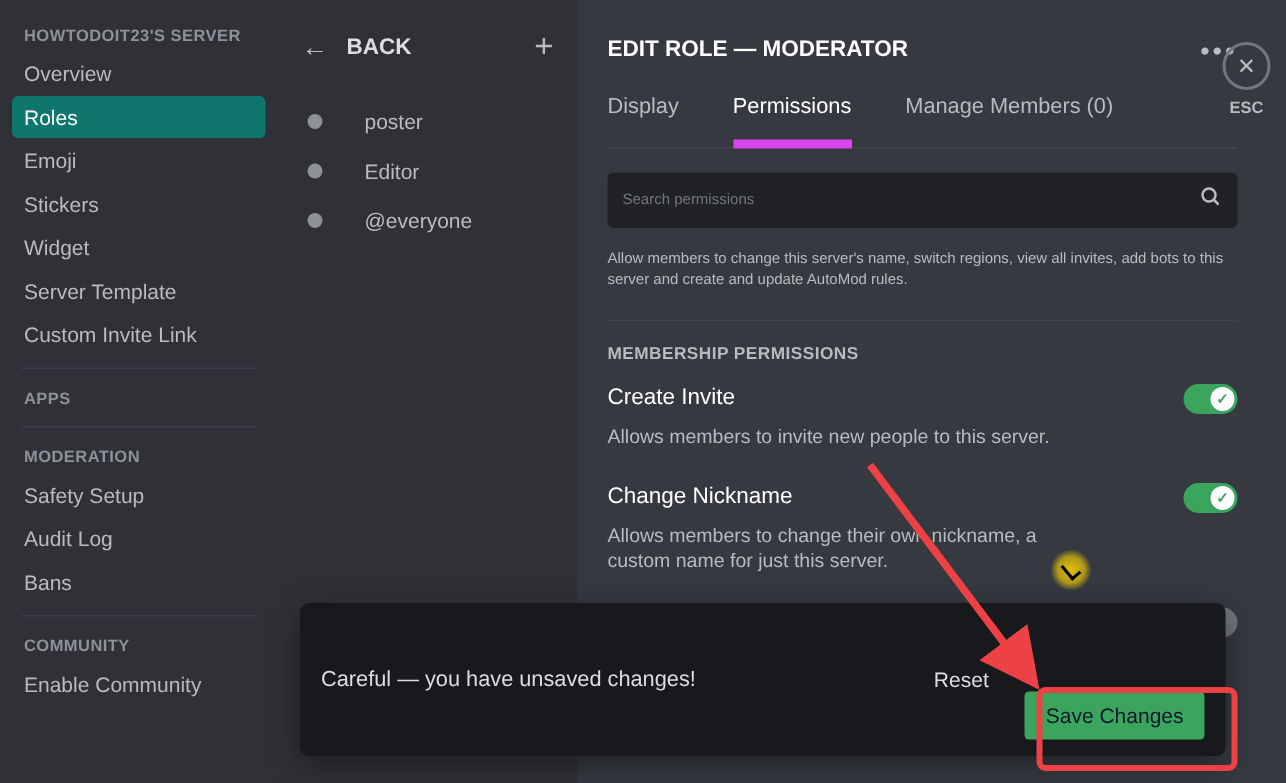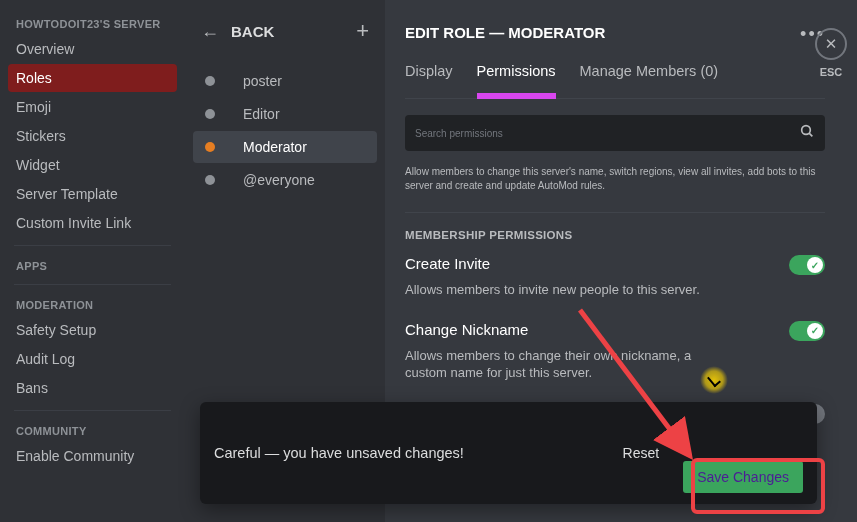--- a/index.html
+++ b/index.html
@@ -30,21 +30,21 @@
 .sb1-item {
   padding: 6px 8px;
   color: #b9bbbe;
   border-radius: 4px;
   margin: 1px 0;
   display: flex;
   align-items: center;
   justify-content: flex-start;
   cursor: pointer;
 }
-.sb1-item.active { background: #7f1d1d; color: #fff; }
+.sb1-item.active { background: #0f766e; color: #fff; }
 .sb1-sep { height: 1px; background: #3b3e45; margin: 8px 6px; }
 .badge-new {
   background: #ed4245; color: #fff; font-size: 10px;
   font-weight: 700; padding: 2px 6px; border-radius: 8px;
 }
 
 .sidebar2 {
   width: 200px;
   background: #2f3136;
   padding: 18px 8px 12px 8px;
@@ -64,21 +64,21 @@
 
 .main {
   flex: 1;
   background: #36393f;
   padding: 24px 32px 0 20px;
   position: relative;
   overflow: hidden;
 }
 .main-title { color: #fff; font-weight: 700; font-size: 15px; text-transform: uppercase; }
 .kebab { position: absolute; top: 24px; right: 32px; color: #b9bbbe; cursor: pointer; font-size: 18px; letter-spacing: 2px; }
-.tabs { display: flex; gap: 24px; margin-top: 22px; border-bottom: 1px solid #40444b; }
+.tabs { display: flex; gap: 36px; margin-top: 22px; border-bottom: 1px solid #40444b; }
 .tab { color: #b9bbbe; padding: 0 0 14px 0; cursor: pointer; font-size: 14.5px; }
 .tab.active { color: #fff; border-bottom: 6px solid #d946ef; margin-bottom: -1px; }
 .perm-search {
   margin-top: 16px; display: flex; align-items: center;
   background: #202225; border-radius: 4px; padding: 8px 10px;
 }
 .perm-search input {
   flex: 1; background: transparent; border: none; outline: none;
   color: #dcddde; font-size: 10px;
 }
@@ -119,21 +119,21 @@
 .toast {
   position: absolute; left: 200px; right: 40px; bottom: 18px;
   background: #18191c; border-radius: 6px; padding: 11px 14px;
   display: flex; align-items: center; gap: 12px;
   box-shadow: 0 6px 20px rgba(0,0,0,.4);
   z-index: 10;
 }
 .toast-msg { flex: 1; color: #dcddde; font-size: 14.5px; }
 .toast-reset { color: #dcddde; background: none; border: none; cursor: pointer; font-size: 14px; padding: 8px 12px; }
 .toast-save {
-  background: #3ba55d; color: #4c1d95; border: none; border-radius: 3px;
+  background: #3ba55d; color: #0f172a; border: none; border-radius: 3px;
   padding: 8px 14px; font-size: 14px; font-weight: 500; cursor: pointer; margin-top: 48px;
 }
 
 .annot-box {
   position: absolute; border: 4px solid #ed4245; border-radius: 6px;
   bottom: 8px; right: 32px; width: 134px; height: 56px;
   z-index: 20; pointer-events: none;
 }
 .annot-arrow {
   position: absolute; top: 302px; left: 572px; width: 140px; height: 170px;
@@ -208,24 +208,20 @@
         <span>+</span>
       </div>
     </div>
     <div class="role-item">
       <span class="role-dot"></span>
       <span>poster</span>
     </div>
     <div class="role-item">
       <span class="role-dot"></span>
       <span>Editor</span>
-    </div>
-    <div class="role-item active">
-      <span class="role-dot orange"></span>
-      <span>Moderator</span>
     </div>
     <div class="role-item">
       <span class="role-dot"></span>
       <span>@everyone</span>
     </div>
   </aside>
 
   <main class="main">
     <div class="main-title">EDIT ROLE — MODERATOR</div>
     <div class="kebab">

